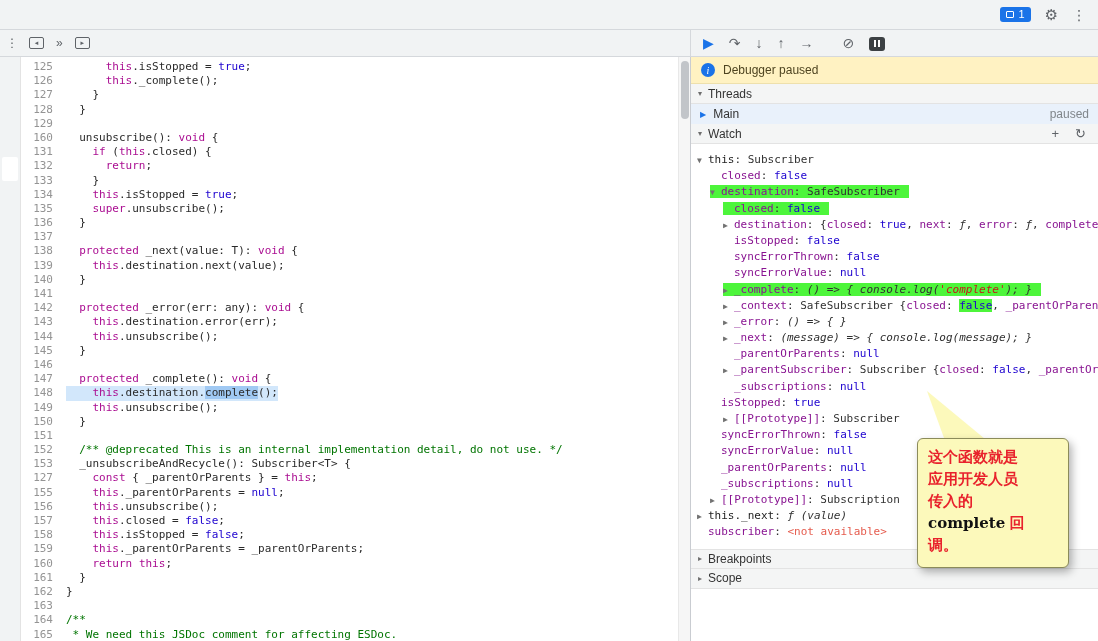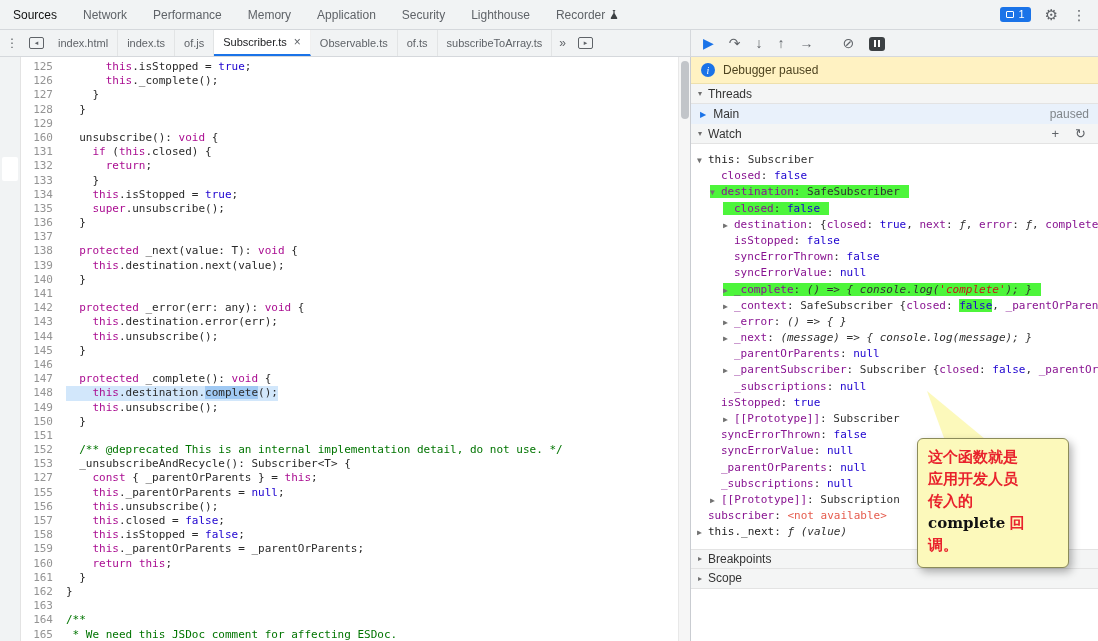--- a/index.html
+++ b/index.html
@@ -87,55 +87,34 @@
   .cw{color:#111;font-family:"DejaVu Serif",serif;font-weight:bold}
   .callout-arrow{position:absolute;left:236px;top:334px;width:58px;height:48px;background:#fcf9bb;
                  clip-path:polygon(0 0,100% 100%,30% 100%);filter:drop-shadow(0 0 1px #8b8b5a);z-index:4}
 </style>
 </head>
 <body>
 
 <div class="devtools">
 
   <div class="row1">
-    <div class="tabs" id="panel-tabs">
-        <div class="panel-tab active">Sources</div>
-        <div class="panel-tab">Network</div>
-        <div class="panel-tab">Performance</div>
-        <div class="panel-tab">Memory</div>
-        <div class="panel-tab">Application</div>
-        <div class="panel-tab">Security</div>
-        <div class="panel-tab">Lighthouse</div>
-        <div class="panel-tab">Recorder<svg width="10" height="11" viewBox="0 0 12 13" style="margin-left:4px">
-            <path d="M4.5 1h3v1h-.8v3l3.1 5.3c.4.7-.1 1.7-1 1.7H3.2c-.9 0-1.4-1-1-1.7L5.3 5V2h-.8z" fill="#3c4043"></path>
-          </svg></div>
-      </div>
     <div class="row1-right">
       <span class="issues-badge">
           <span class="bubble"></span>
           <span>1</span>
         </span>
       <span class="gear">⚙</span>
       <span class="dots">⋮</span>
     </div>
   </div>
 
   <div class="row2">
     <div class="row2-left">
       <span class="dots">⋮</span>
       <span class="box-icon">◂</span>
-      <div class="ftabs" id="file-tabs">
-          <div class="ftab">index.html</div>
-          <div class="ftab">index.ts</div>
-          <div class="ftab">of.js</div>
-          <div class="ftab active">Subscriber.ts<span class="close">×</span></div>
-          <div class="ftab">Observable.ts</div>
-          <div class="ftab">of.ts</div>
-          <div class="ftab">subscribeToArray.ts</div>
-        </div>
       <span class="ftab-more">»</span>
       <span class="box-icon">▸</span>
     </div>
     <div class="row2-right" id="dbg-controls">
         <span class="dbg-btn blue">▶</span>
         <span class="dbg-btn">↷</span>
         <span class="dbg-btn">↓</span>
         <span class="dbg-btn">↑</span>
         <span class="dbg-btn">→</span>
         <span class="dbg-btn gap">⊘</span>
@@ -241,22 +220,22 @@
           <div class="wrow"><span class="w-ind" style="width:26px"></span><span class="w-arrow"></span><span class="w-key">_parentOrParents</span>: <span class="w-atom">null</span></div>
           <div class="wrow"><span class="w-ind" style="width:26px"></span><span class="w-arrow">▶</span><span class="w-key">_parentSubscriber</span>: Subscriber {<span class="w-key">closed</span>: <span class="w-atom">false</span>, <span class="w-key">_parentOrParents</span>: }</div>
           <div class="wrow"><span class="w-ind" style="width:26px"></span><span class="w-arrow"></span><span class="w-key">_subscriptions</span>: <span class="w-atom">null</span></div>
           <div class="wrow"><span class="w-ind" style="width:13px"></span><span class="w-arrow"></span><span class="w-key">isStopped</span>: <span class="w-atom">true</span></div>
           <div class="wrow"><span class="w-ind" style="width:26px"></span><span class="w-arrow">▶</span><span class="w-key">[[Prototype]]</span>: Subscriber</div>
           <div class="wrow"><span class="w-ind" style="width:13px"></span><span class="w-arrow"></span><span class="w-key">syncErrorThrown</span>: <span class="w-atom">false</span></div>
           <div class="wrow"><span class="w-ind" style="width:13px"></span><span class="w-arrow"></span><span class="w-key">syncErrorValue</span>: <span class="w-atom">null</span></div>
           <div class="wrow"><span class="w-ind" style="width:13px"></span><span class="w-arrow"></span><span class="w-key">_parentOrParents</span>: <span class="w-atom">null</span></div>
           <div class="wrow"><span class="w-ind" style="width:13px"></span><span class="w-arrow"></span><span class="w-key">_subscriptions</span>: <span class="w-atom">null</span></div>
           <div class="wrow"><span class="w-ind" style="width:13px"></span><span class="w-arrow">▶</span><span class="w-key">[[Prototype]]</span>: Subscription</div>
+          <div class="wrow"><span class="w-ind" style="width:0px"></span><span class="w-arrow">▶</span><span class="w-root">this._next</span>: <span class="w-fn"><span class="w-fn">ƒ</span> (value)</span></div>
           <div class="wrow"><span class="w-ind" style="width:0px"></span><span class="w-arrow"></span><span class="w-key">subscriber</span>: <span class="w-na">&lt;not available&gt;</span></div>
-          <div class="wrow"><span class="w-ind" style="width:0px"></span><span class="w-arrow">▶</span><span class="w-root">this._next</span>: <span class="w-fn"><span class="w-fn">ƒ</span> (value)</span></div>
         </div>
 
       <div class="sec-head bt">
         <span class="tri">▸</span>
         <span>Breakpoints</span>
       </div>
       <div class="sec-head">
         <span class="tri">▸</span>
         <span>Scope</span>
       </div>

